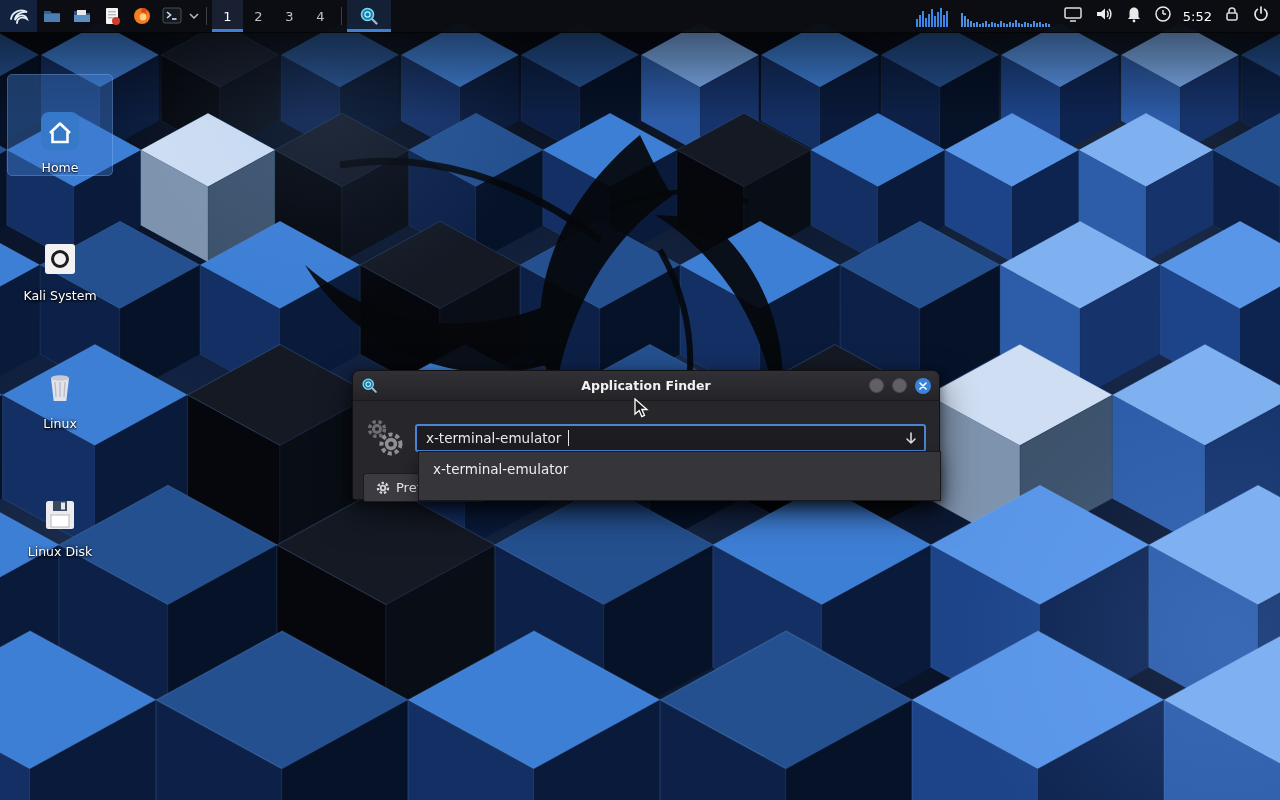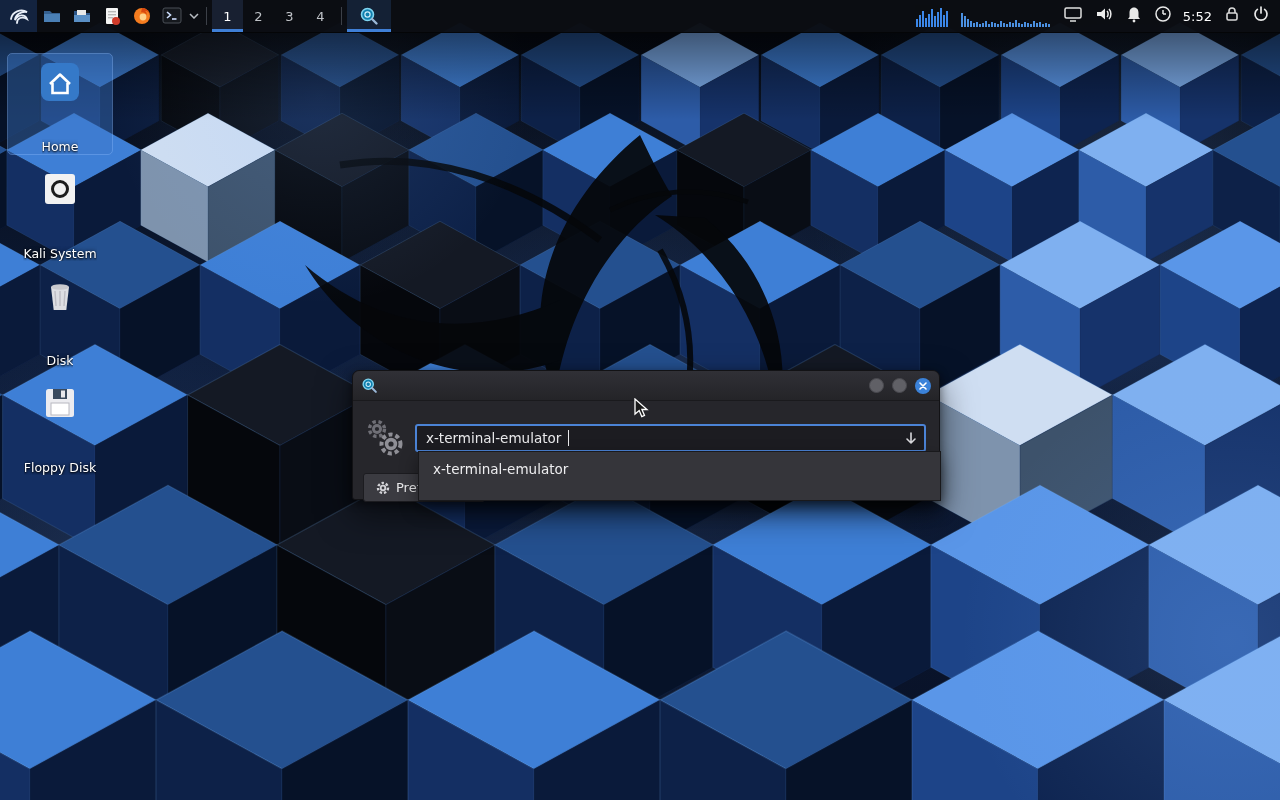--- a/index.html
+++ b/index.html
@@ -27,21 +27,21 @@
   .ws { width:31px; display:flex; align-items:center; justify-content:center;
     color:#bfc2c7; font-size:13px; border-bottom:3px solid transparent; border-top:3px solid transparent; }
   .ws.active { background:#182031; border-bottom-color:#3f7fd6; color:#ffffff; }
   .task-btn { width:44px; display:flex; align-items:center; justify-content:center;
     background:rgba(63,127,214,.18); border-bottom:3px solid #3f7fd6; border-top:3px solid transparent; }
   .clock { color:#ffffff; font-size:13px; }
 
   
   #desktop-icons { position:absolute; left:8px; top:54px; display:flex; flex-direction:column; gap:7px; z-index:5; }
   .desk-item { width:104px; height:100px; display:flex; flex-direction:column; align-items:center;
-    justify-content:space-between; padding-top:6px; border-radius:4px; }
+    justify-content:flex-end; padding-top:6px; border-radius:4px;margin-top:21px; }
   .desk-item.selected { background:rgba(62,122,202,.42); outline:1px solid rgba(120,170,240,.5); }
   .desk-label { margin-top:7px; font-size:12.5px; color:#ffffff; text-shadow:0 1px 2px #000, 0 0 4px rgba(0,0,0,.8);
     text-align:center; max-width:100px; white-space:nowrap; overflow:hidden; }
 
   
   #app-finder { position:absolute; left:352px; top:370px; width:588px; height:130px; z-index:20;
     background:#26262b; border:1px solid #121215; border-radius:7px 7px 3px 3px;
     box-shadow:0 14px 34px rgba(0,0,0,.55), 0 3px 10px rgba(0,0,0,.45); }
   .titlebar { height:30px; display:flex; align-items:center; padding:0 8px; position:relative;
     background:linear-gradient(#303036,#242428); border-radius:7px 7px 0 0; border-bottom:1px solid #1a1a1d; }
@@ -355,40 +355,41 @@
       <circle cx="22" cy="22" r="7.5" fill="none" stroke="#1d1d1d" stroke-width="3"></circle>
     </svg>
     <div class="desk-label">Kali System</div>
   </div>
   <div class="desk-item">
     <svg width="44" height="44" viewBox="0 0 44 44">
       <path d="M13,13 H31 L28.3,36 H15.7 Z" fill="#e9e9ec" opacity="0.95"></path>
       <ellipse cx="22" cy="13" rx="9" ry="2.8" fill="#c9c9ce"></ellipse>
       <path d="M17,17 L18,32 M22,17 V32 M27,17 L26,32" stroke="#bdbdc4" stroke-width="1.4" fill="none"></path>
     </svg>
-    <div class="desk-label">Disk</div>
+    <div class="desk-label">Linux</div>
   </div>
   <div class="desk-item">
     <svg width="44" height="44" viewBox="0 0 44 44">
       <rect x="8" y="8" width="28" height="28" rx="2.5" fill="#ececf0"></rect>
       <rect x="15" y="8" width="14" height="10" fill="#3a4a5e"></rect>
       <rect x="23" y="9.5" width="4" height="7" fill="#e8e8ec"></rect>
       <rect x="13" y="22" width="18" height="12" fill="#ffffff" stroke="#b8b8c0"></rect>
     </svg>
-    <div class="desk-label">Floppy Disk</div>
+    <div class="desk-label">Linux Disk</div>
   </div>
 </div>
 
 <div id="app-finder">
   <div class="titlebar">
     <svg width="17" height="17" viewBox="0 0 20 20">
       <circle cx="8.5" cy="8.5" r="6" fill="#0f7fae" stroke="#7fd4f0" stroke-width="1.6"></circle>
       <circle cx="8.5" cy="8.5" r="2.6" fill="none" stroke="#cdeefb" stroke-width="1.2"></circle>
       <line x1="13" y1="13" x2="17.5" y2="17.5" stroke="#9ab8d8" stroke-width="2.4" stroke-linecap="round"></line>
     </svg>
+    <div class="win-title">Application Finder</div>
     <div class="tb-buttons">
       <div class="tb-circle"></div>
       <div class="tb-circle"></div>
       <div class="tb-close">
         <svg width="8" height="8" viewBox="0 0 8 8">
           <path d="M1,1 L7,7 M7,1 L1,7" stroke="#ffffff" stroke-width="1.6" stroke-linecap="round"></path>
         </svg>
       </div>
     </div>
   </div>

